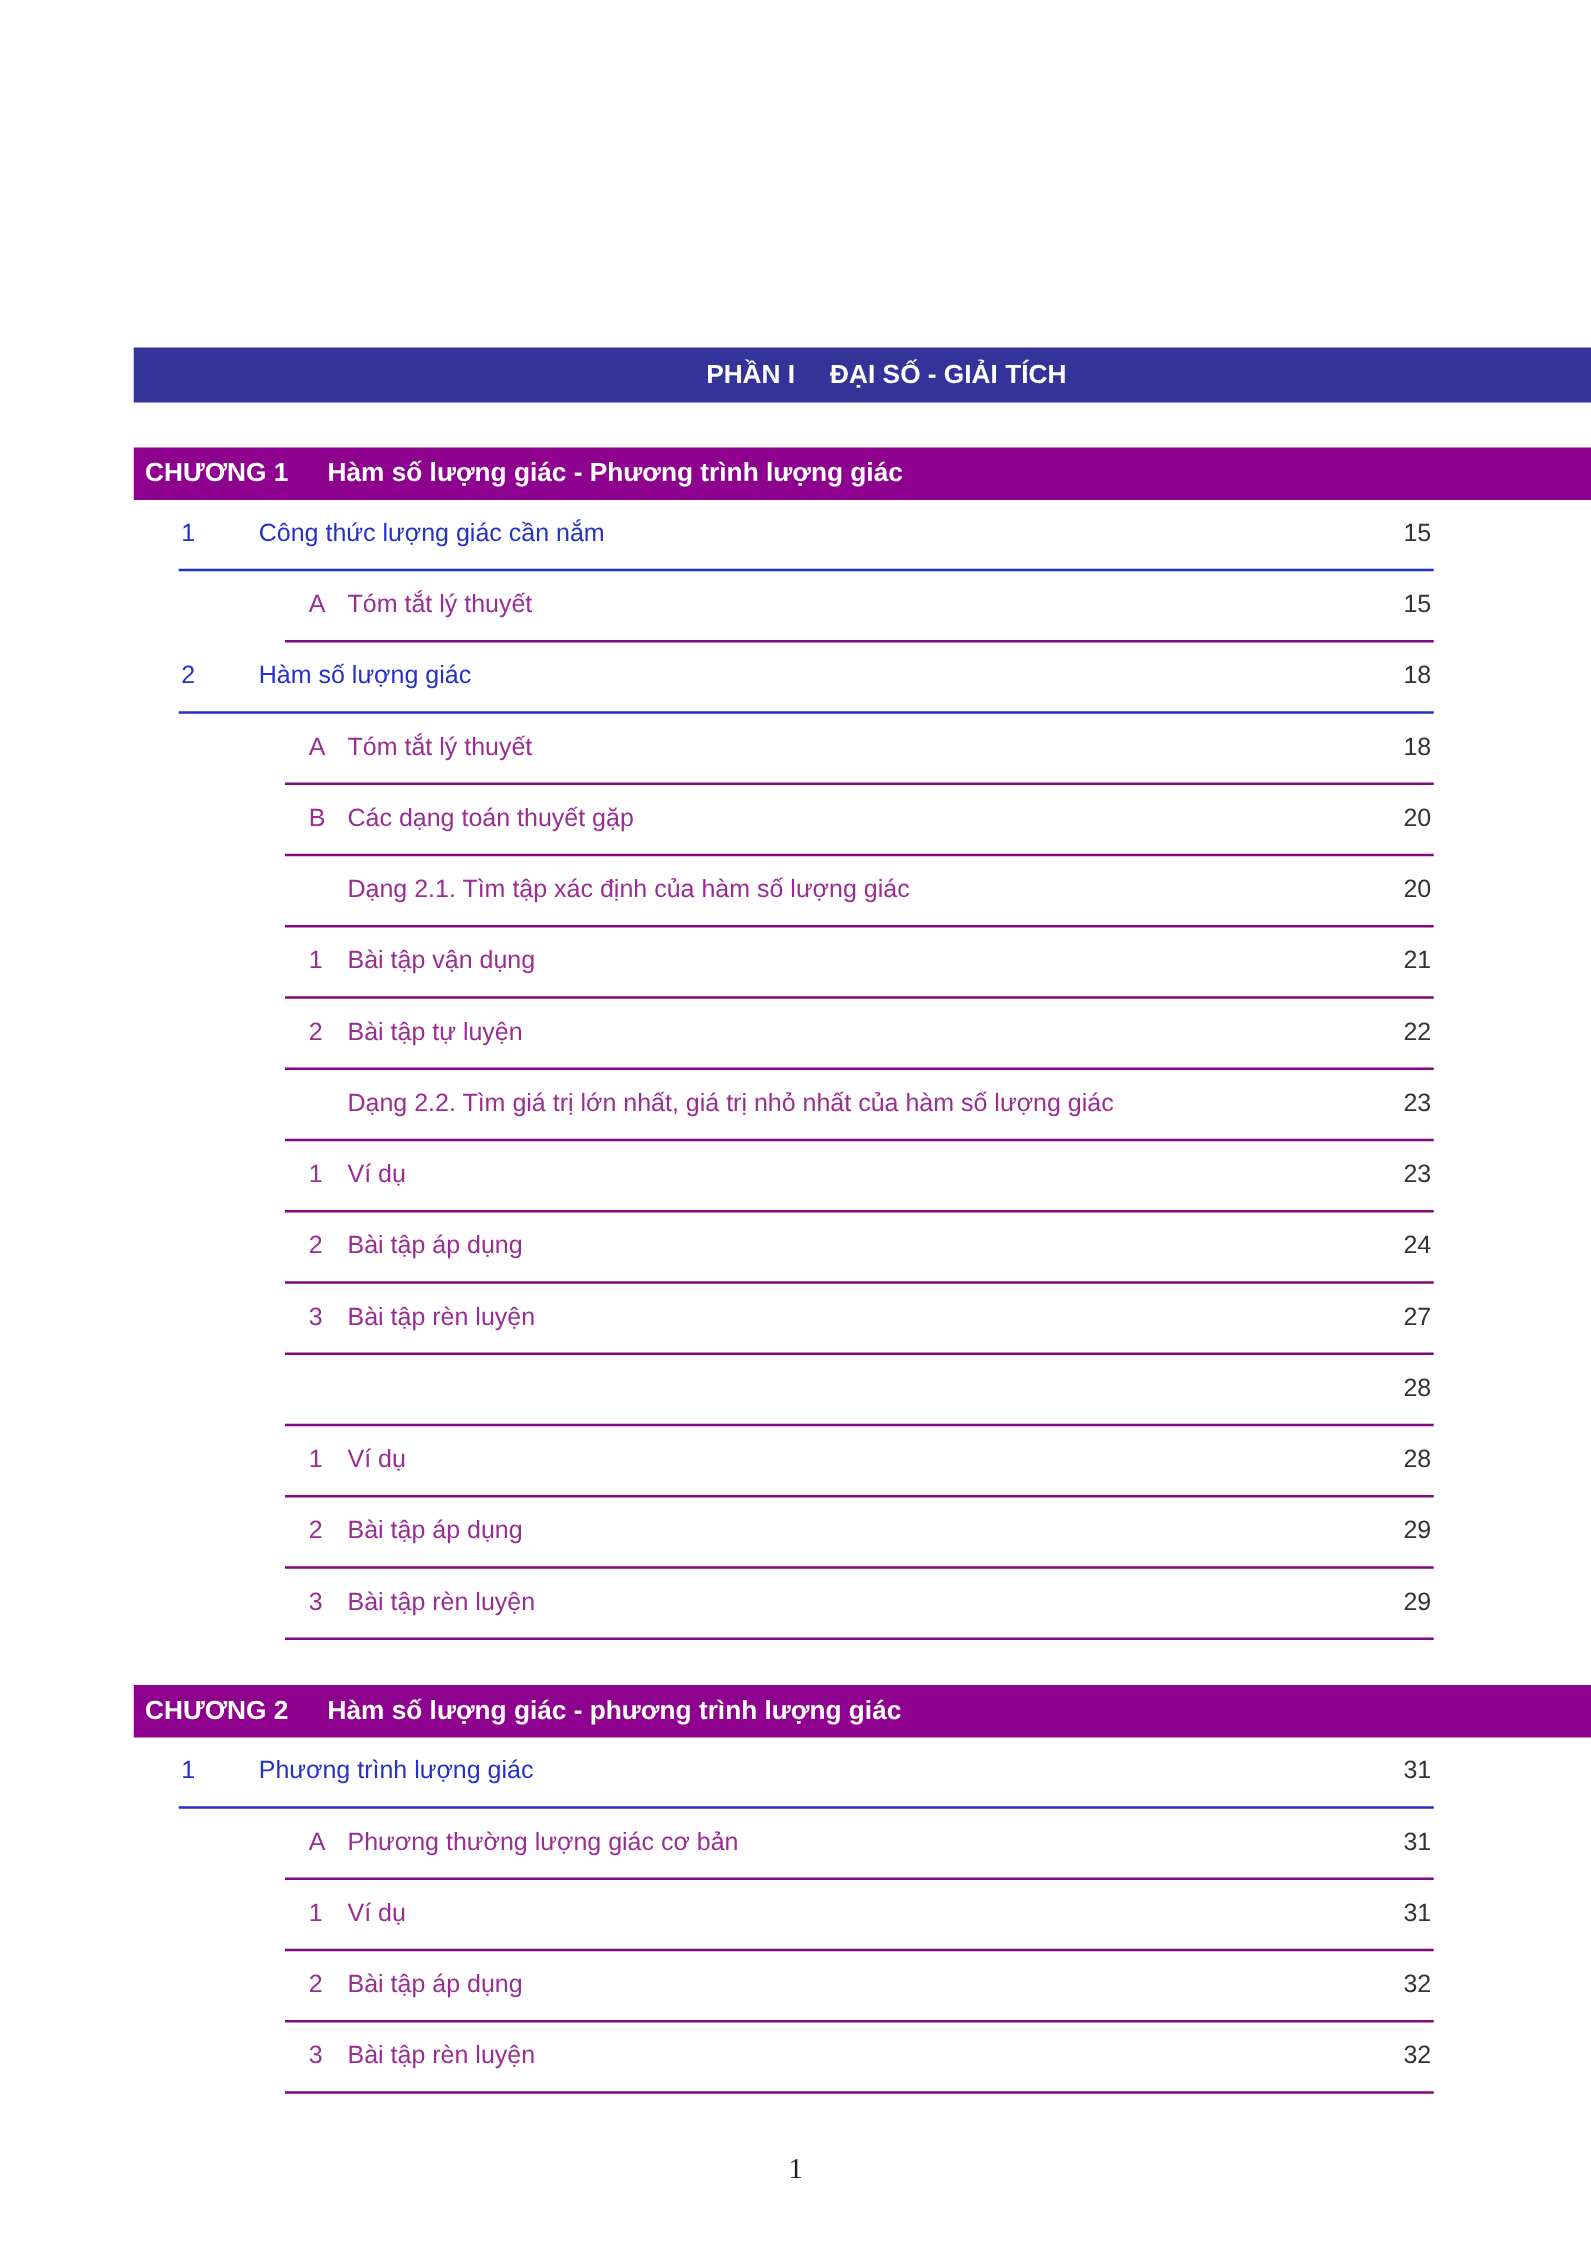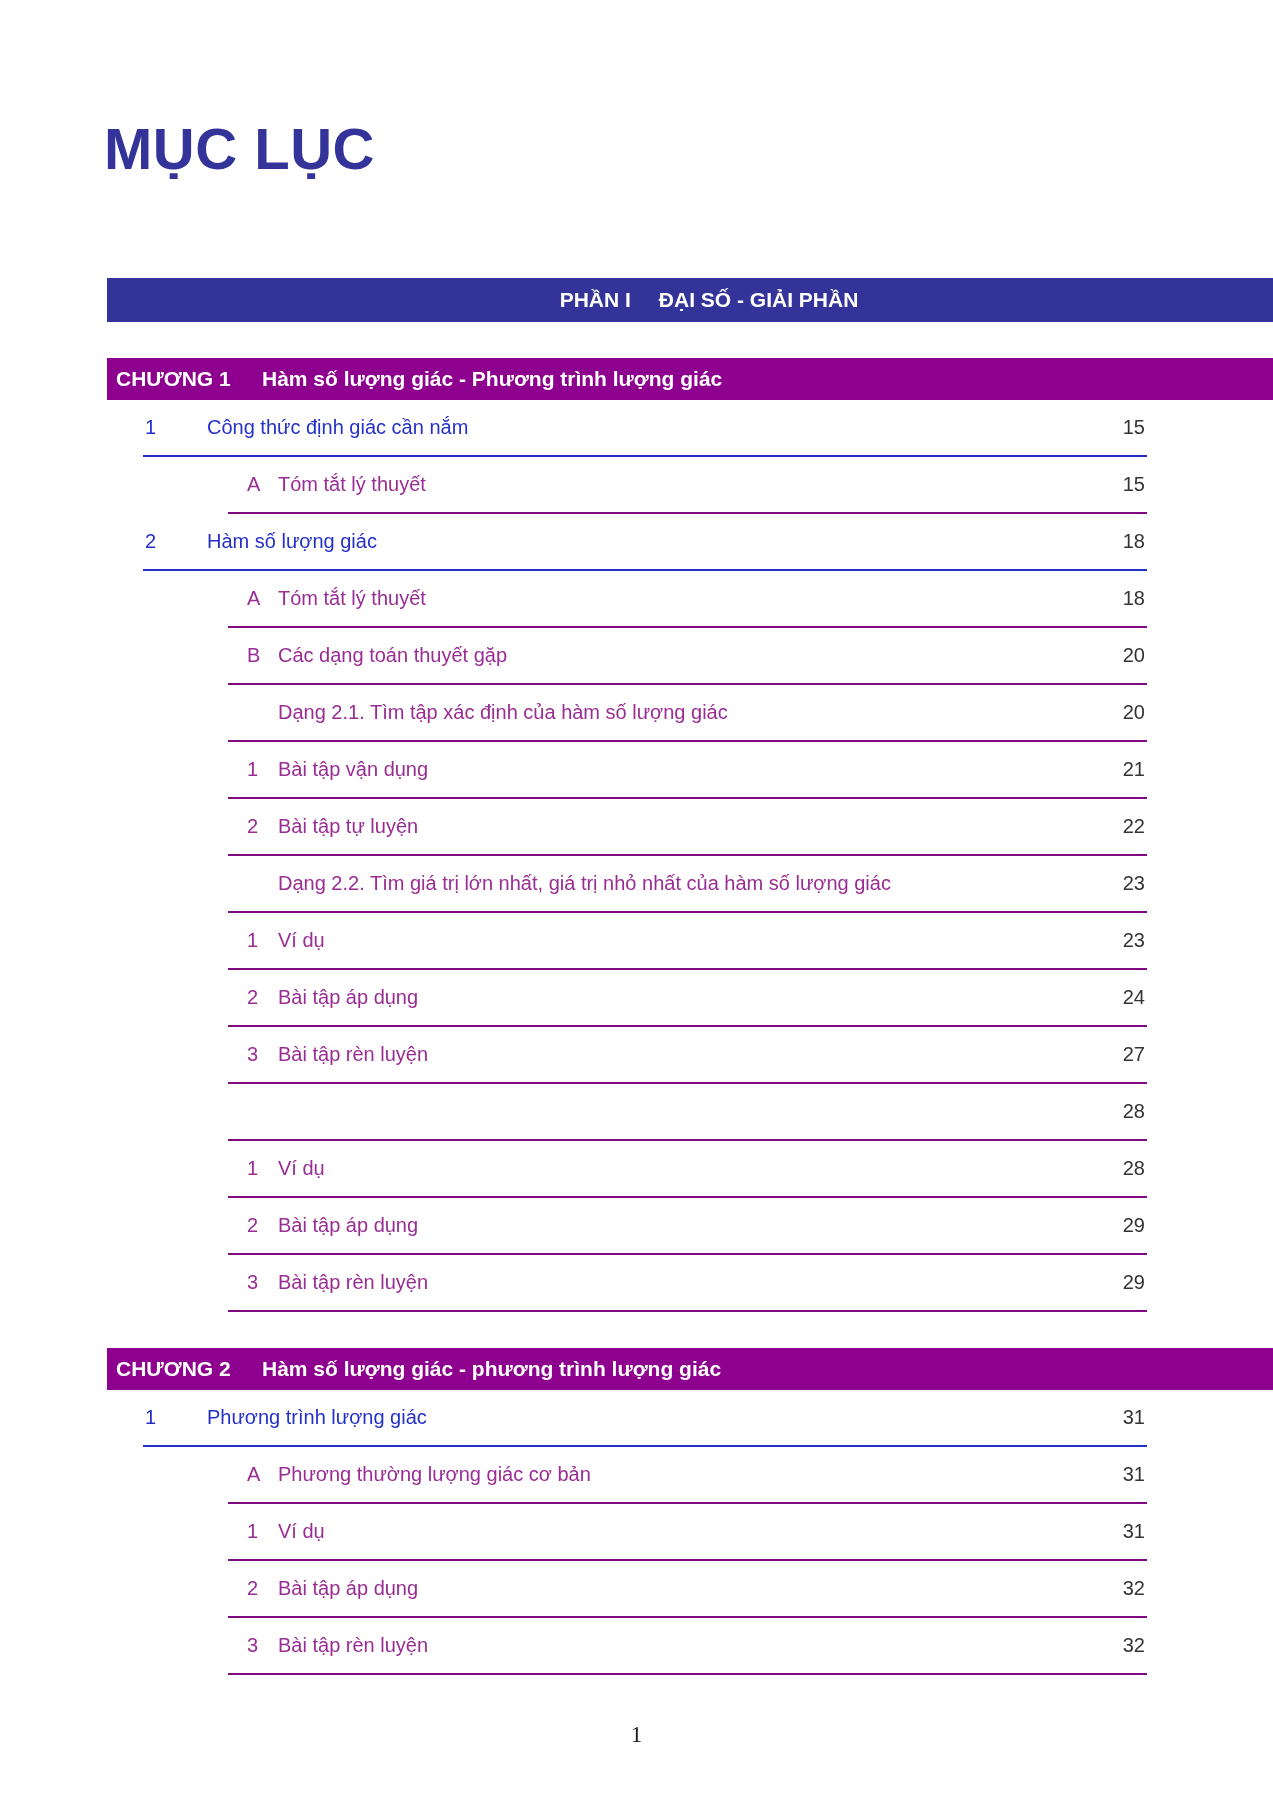--- a/index.html
+++ b/index.html
@@ -65,39 +65,38 @@
   .footer{
     position:absolute;top:1722px;left:0;width:1273px;text-align:center;
     font-family:"Liberation Serif", serif;font-size:23px;color:#222222;
   }
 </style>
 </head>
 <body>
 
 <div class="page">
 
-  <h1 class="doc-title">MỤC LỤC</h1>
 
   <div class="banner part">
     <div class="center-group">
       <span class="b-label">PHẦN I</span>
-      <span class="b-title">ĐẠI SỐ - GIẢI PHẦN</span>
+      <span class="b-title">ĐẠI SỐ - GIẢI TÍCH</span>
     </div>
     <span class="b-page">13</span>
   </div>
 
   <div class="banner chapter ch1">
     <span class="b-label">CHƯƠNG 1</span>
     <span class="b-title">Hàm số lượng giác - Phương trình lượng giác</span>
     <span class="b-page">15</span>
   </div>
   <div class="rows" id="rows-0">
       <div class="toc-row section">
         <span class="num">1</span>
-        <span class="title">Công thức định giác cần nắm</span>
+        <span class="title">Công thức lượng giác cần nắm</span>
         <span class="pg">15</span>
         <div class="rule"></div>
       </div>
       <div class="toc-row subsection">
         <span class="num">A</span>
         <span class="title">Tóm tắt lý thuyết</span>
         <span class="pg">15</span>
         <div class="rule"></div>
       </div>
       <div class="toc-row section">

